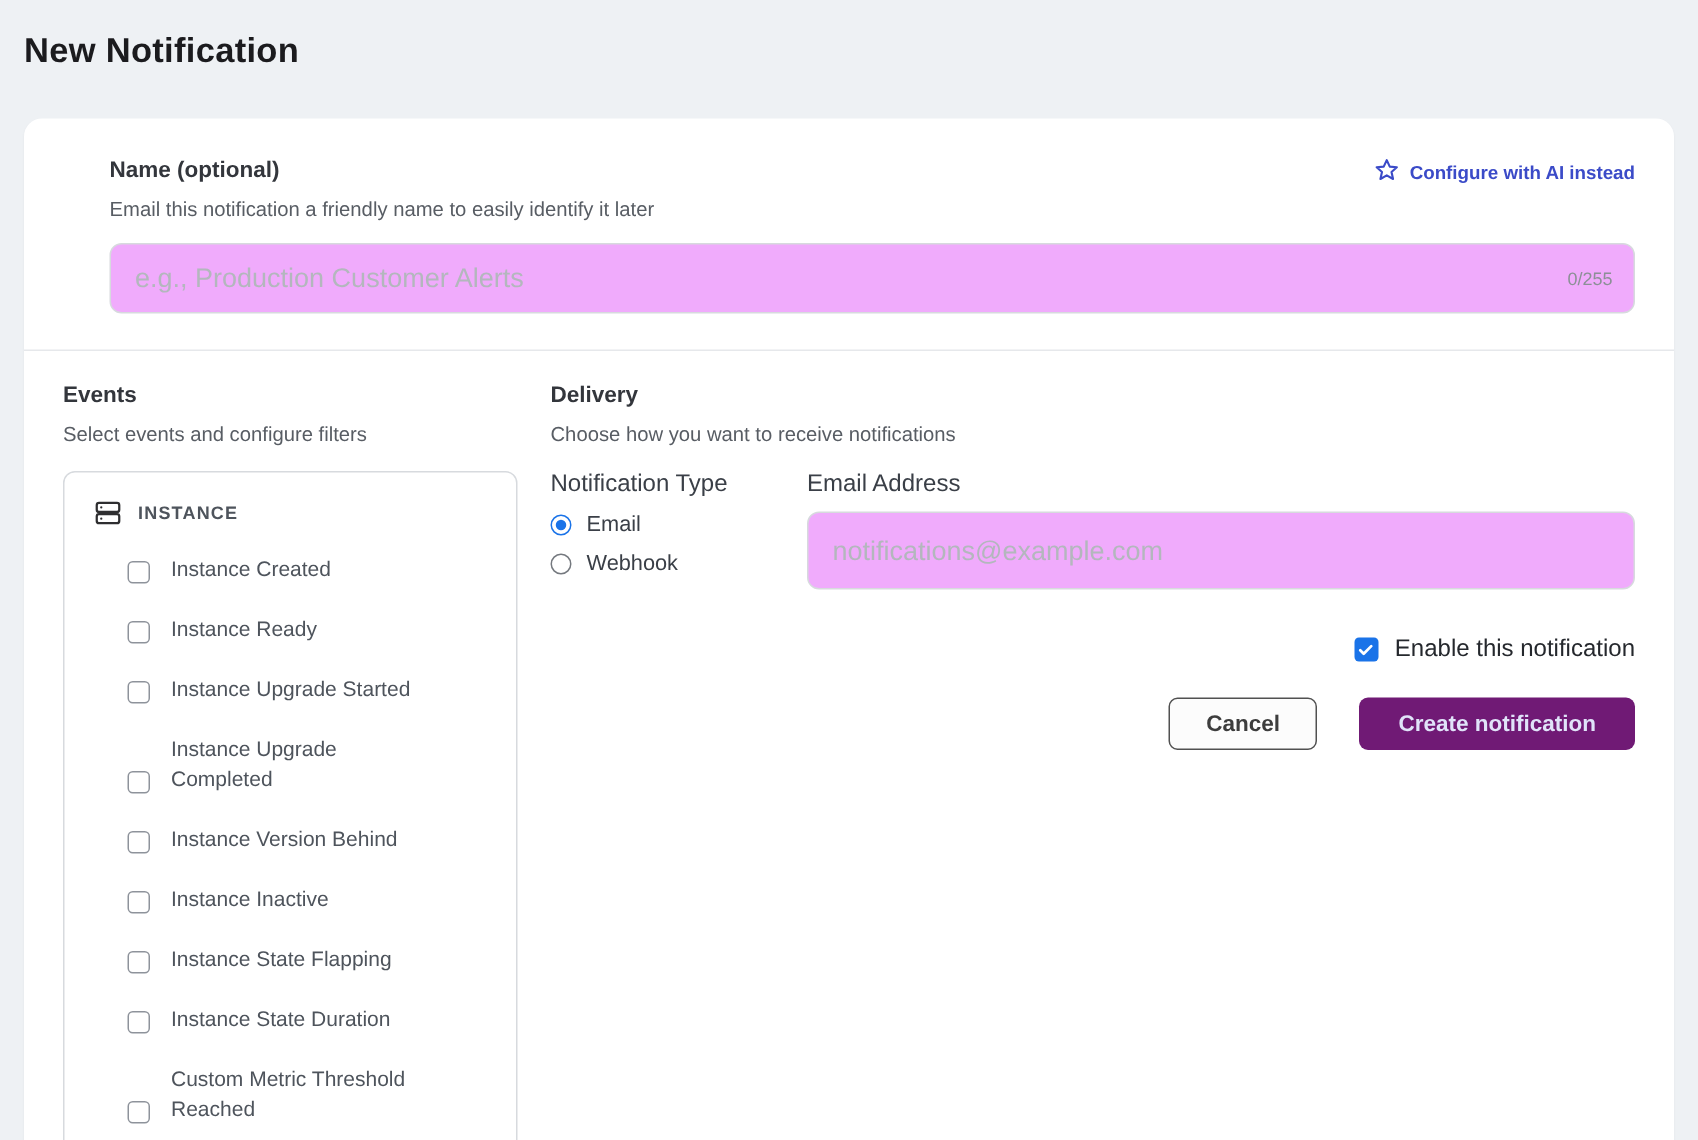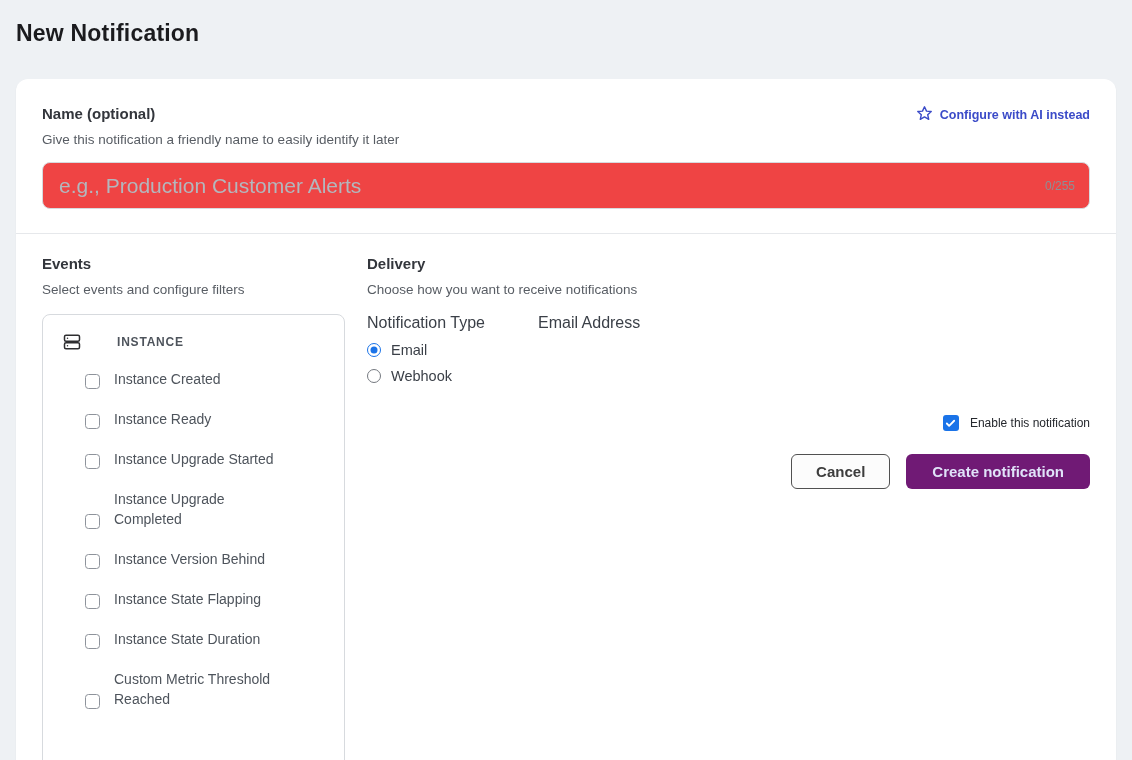--- a/index.html
+++ b/index.html
@@ -17,54 +17,54 @@
     color:#1b1b1e;
   }
   .card {
     margin:32px 16px 0 16px;
     background:#ffffff;
     border-radius:12px;
     box-shadow:0 1px 2px rgba(16,24,40,.05);
     min-height:700px;
     overflow:hidden;
   }
-  .name-section { padding:26px 26px 24px 26px; }
+  .name-section { padding:26px 26px 24px 40px;margin-left:17px; }
   .name-header { display:flex; justify-content:space-between; align-items:center; }
   .section-title { font-size:15px; font-weight:700; color:#33363c; }
   .ai-link {
     display:flex; align-items:flex-end; gap:7px;
     background:none; border:none; cursor:pointer;
     font-family:inherit; font-size:12.5px; font-weight:700; color:#3b4bc8;
   }
   .section-sub { margin-top:10px; font-size:13.5px; color:#585d64; }
   .name-input-wrap { position:relative; margin-top:15px; }
   .text-input {
     width:100%; height:47px;
     border:1px solid #d7dade; border-radius:8px;
     padding:0 58px 0 16px;
-    font-family:inherit; font-size:21px; color:#33363c;
-    outline:none; background:#ef4444;
+    font-family:inherit; font-size:18px; color:#33363c;
+    outline:none; background:#f0abfc;
   }
   .text-input::placeholder { color:#b3b7bd; }
   .char-counter {
     position:absolute; right:15px; top:50%; transform:translateY(-50%);
     font-size:12px; color:#8c9097;
   }
   .divider { border-top:1px solid #e6e8eb; }
   .config-section { display:flex; padding:21px 26px 0 26px; }
   .events-col { width:303px; margin-right:22px; flex:none; }
   .events-box {
     margin-top:17px;
     border:1px solid #d7dade; border-radius:8px;
     padding:9px 14px 14px 14px;
     height:620px;
   }
   .group-header { display:flex; align-items:center; gap:11px; padding:9px 6px 8px 6px; }
   .group-label {
-    font-size:12px; font-weight:700; letter-spacing:.8px; color:#4e545c;margin-left:25px;
+    font-size:12px; font-weight:700; letter-spacing:.8px; color:#4e545c;
   }
   .event-row {
     display:flex; align-items:flex-end; gap:14px;
     margin-left:28px; padding:10px 0; cursor:pointer;
   }
   .checkbox {
     width:15px; height:15px; flex:none;
     border:1.5px solid #8e939b; border-radius:3.5px; background:#fff;
   }
   .event-label { font-size:14px; line-height:20px; color:#4e545c; max-width:172px; }
@@ -86,22 +86,22 @@
   .email-input { margin-top:9px; height:52px; padding:0 16px; }
   .enable-row {
     margin-top:31px; display:flex; justify-content:flex-end; align-items:center; gap:11px;
   }
   .checkbox-checked {
     width:16px; height:16px; flex:none;
     background:#1a73e8; border-radius:3px;
     display:flex; align-items:center; justify-content:center;
     cursor:pointer;
   }
-  .enable-label { font-size:12px; color:#25282d; }
-  .actions-row { margin-top:23px; display:flex; justify-content:flex-end; gap:16px; }
+  .enable-label { font-size:16px; color:#25282d; }
+  .actions-row { margin-top:23px; display:flex; justify-content:flex-end; gap:28px; }
   .btn {
     font-family:inherit; font-size:15px; font-weight:700;
     border-radius:6px; padding:8px 24px; cursor:pointer;
   }
   .btn-cancel { background:#fcfcfc; border:1.5px solid #515151; color:#3d3d3d; }
   .btn-create { background:#701a75; border:none; color:#e0e3f9; padding:9px 26px; cursor:default; }
   .icon { display:inline-flex; flex:none; }
 </style>
 </head>
 <body>
@@ -115,21 +115,21 @@
       <div class="section-title">Name (optional)</div>
       <button class="ai-link">
         <span class="icon">
           <svg width="17" height="17" viewBox="0 0 24 24" fill="none" stroke="#3b4bc8" stroke-width="2" stroke-linejoin="round">
               <path d="M12 2.5l2.84 6.1 6.66.6-5.02 4.45 1.46 6.55L12 16.8l-5.94 3.4 1.46-6.55L2.5 9.2l6.66-.6z"></path>
             </svg>
         </span>
         <span>Configure with AI instead</span>
       </button>
     </div>
-    <div class="section-sub">Give this notification a friendly name to easily identify it later</div>
+    <div class="section-sub">Email this notification a friendly name to easily identify it later</div>
     <div class="name-input-wrap">
       <input class="text-input" type="text" placeholder="e.g., Production Customer Alerts" style="">
       <span class="char-counter">0/255</span>
     </div>
   </div>
 
   <div class="divider"></div>
 
   <div class="config-section">
 
@@ -163,20 +163,24 @@
           <span class="checkbox"></span>
           <span class="event-label">Instance Upgrade Started</span>
         </div>
         <div class="event-row">
           <span class="checkbox"></span>
           <span class="event-label">Instance Upgrade Completed</span>
         </div>
         <div class="event-row">
           <span class="checkbox"></span>
           <span class="event-label">Instance Version Behind</span>
+        </div>
+        <div class="event-row">
+          <span class="checkbox"></span>
+          <span class="event-label">Instance Inactive</span>
         </div>
         <div class="event-row">
           <span class="checkbox"></span>
           <span class="event-label">Instance State Flapping</span>
         </div>
         <div class="event-row">
           <span class="checkbox"></span>
           <span class="event-label">Instance State Duration</span>
         </div>
         <div class="event-row">
@@ -203,20 +207,21 @@
             <span class="radio checked"></span>
             <span class="radio-label">Email</span>
           </div>
           <div class="radio-row">
             <span class="radio unchecked"></span>
             <span class="radio-label">Webhook</span>
           </div>
         </div>
         <div class="email-col">
           <div class="field-label">Email Address</div>
+          <input class="text-input email-input" type="text" style="width: 100%;" placeholder="notifications@example.com">
         </div>
       </div>
 
       <div class="enable-row">
         <span class="checkbox-checked">
           <svg width="11" height="11" viewBox="0 0 24 24" fill="none" stroke="#ffffff" stroke-width="4" stroke-linecap="round" stroke-linejoin="round">
               <polyline points="20 6 9 17 4 12"></polyline>
             </svg>
         </span>
         <span class="enable-label">Enable this notification</span>

